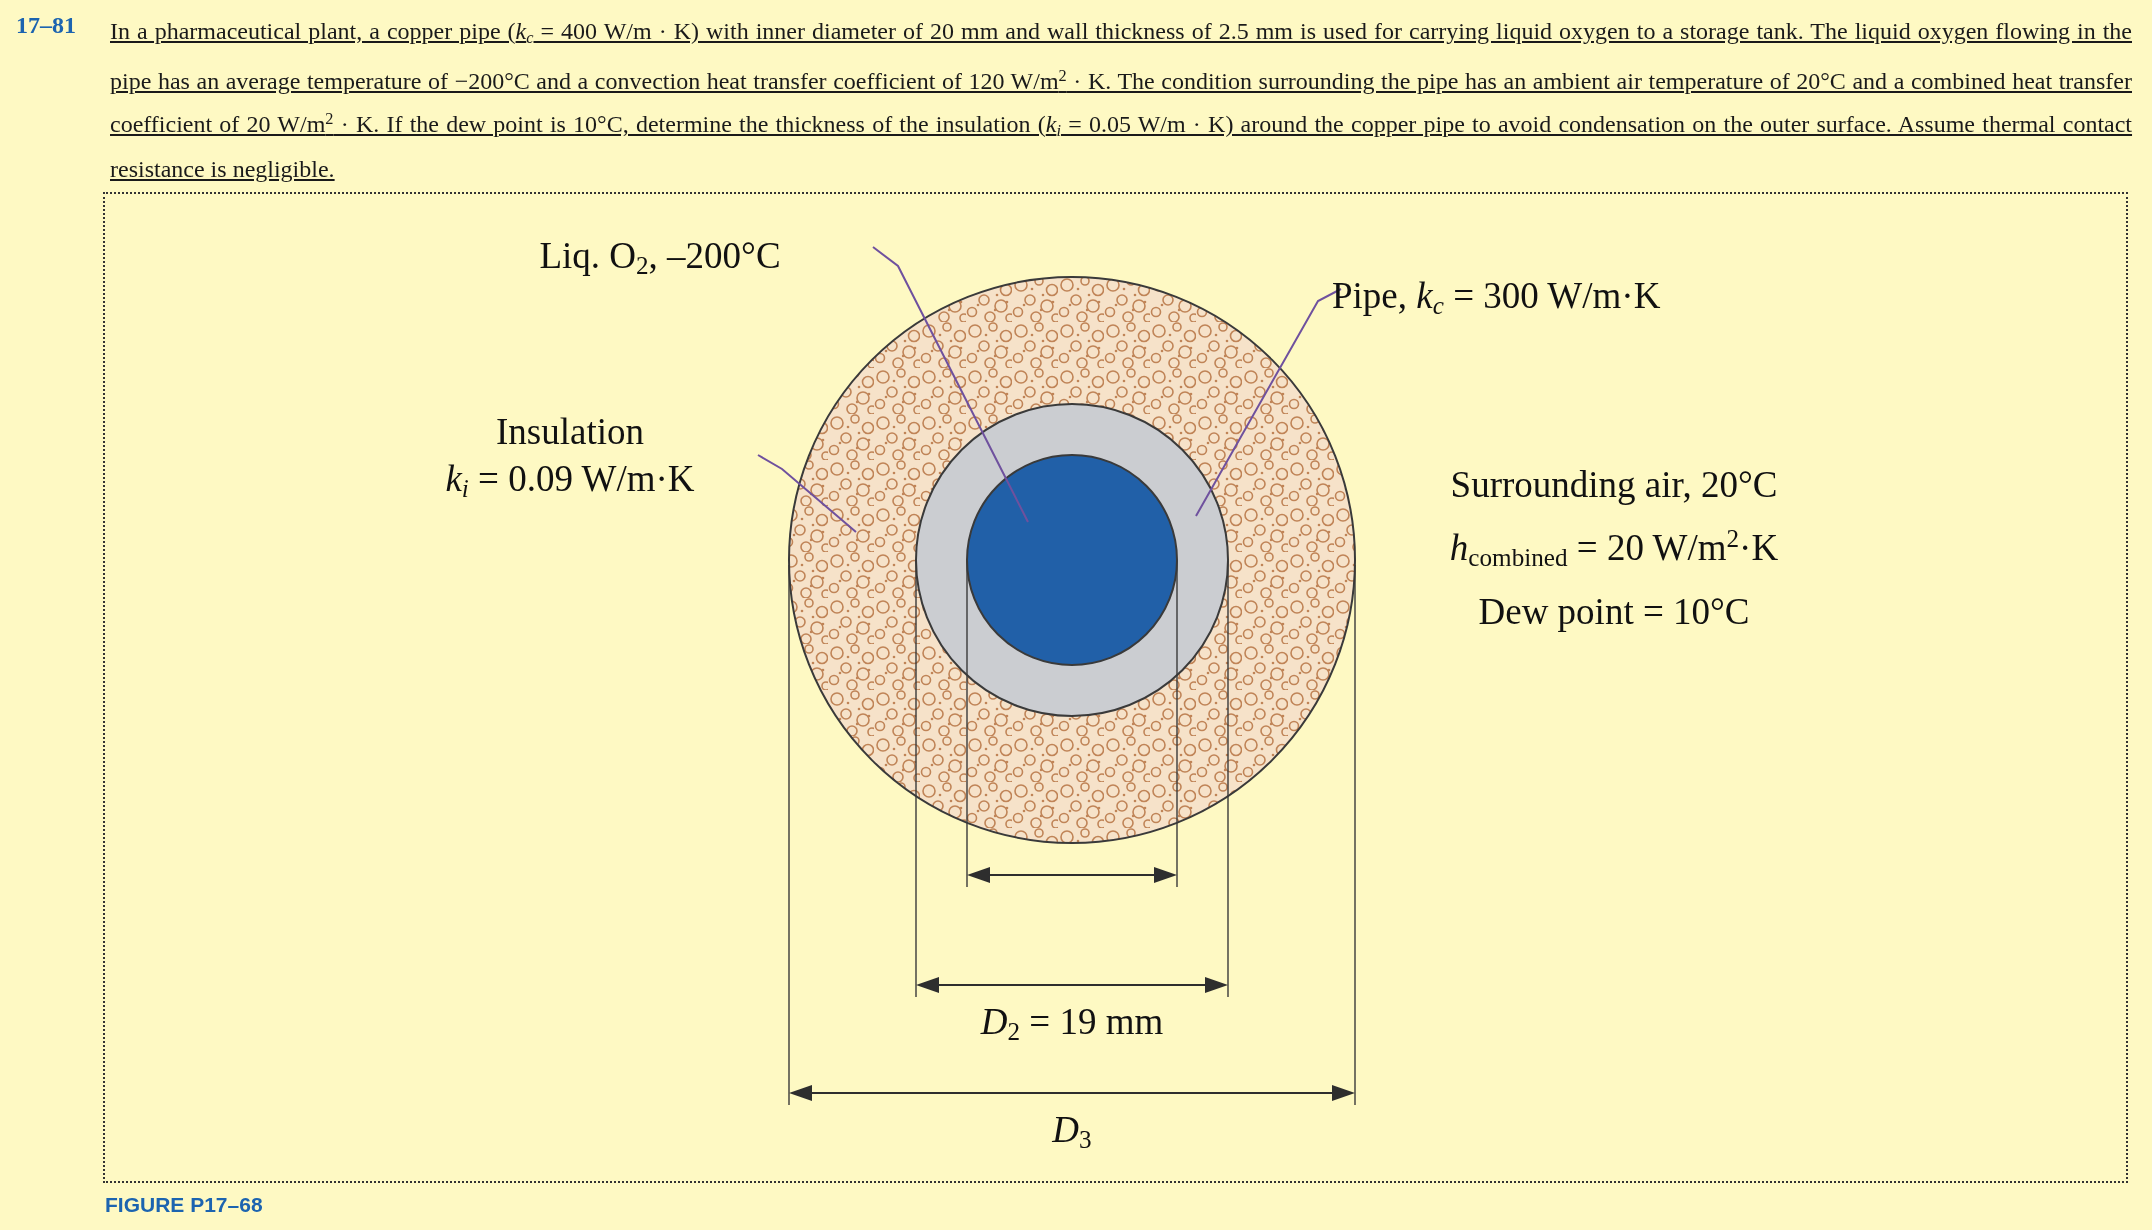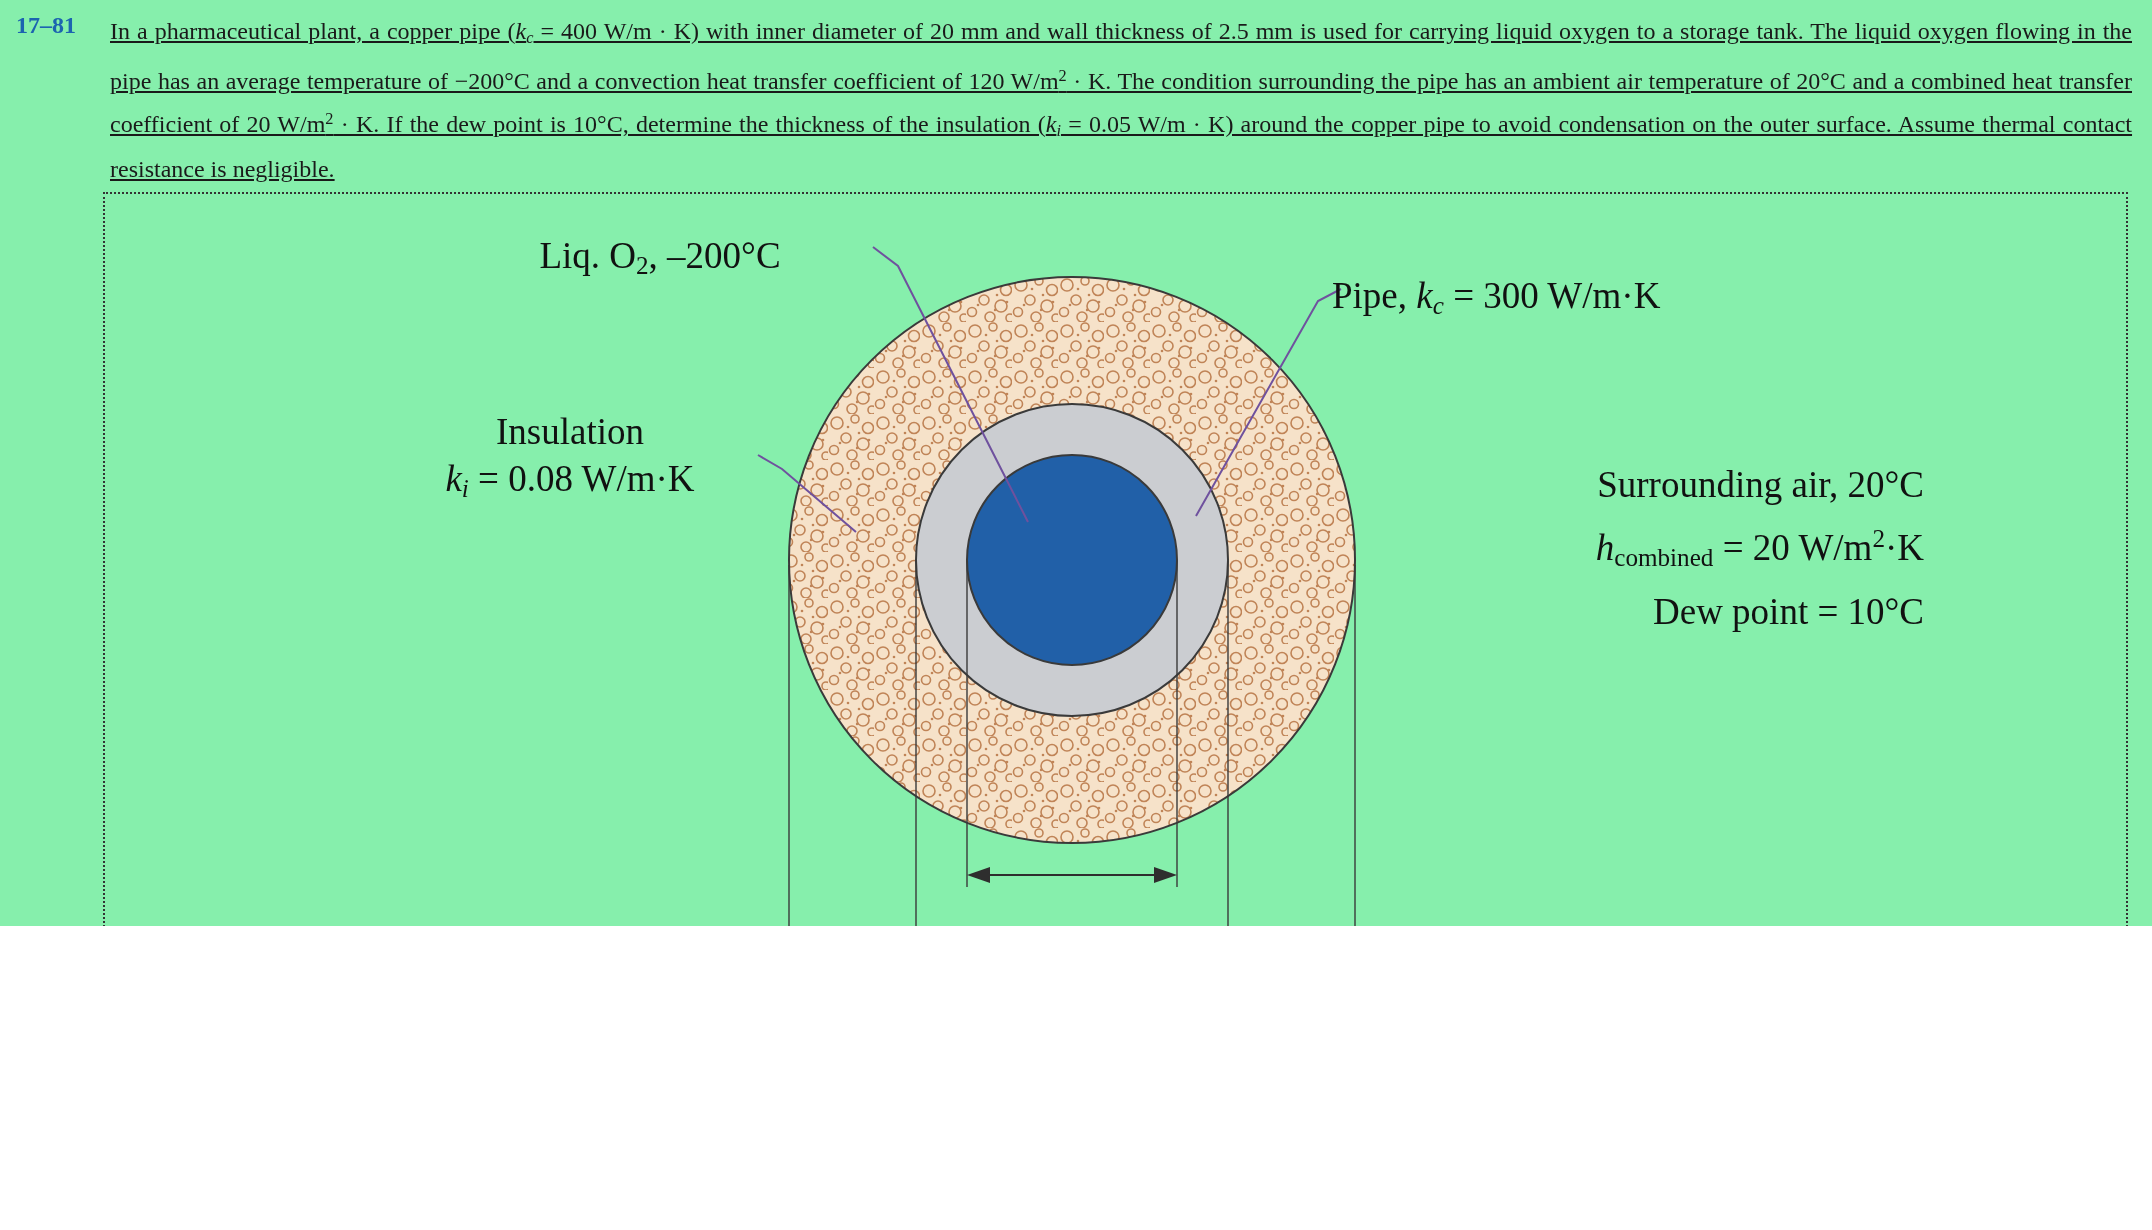--- a/index.html
+++ b/index.html
@@ -1,18 +1,18 @@
 <!DOCTYPE html>
 <html><head>
 <meta charset="utf-8">
 <style>
   html,body { margin:0; padding:0; background:#ffffff; }
   .page {
-    position:relative; width:2152px; height:926px;
-    background:#86efac; overflow:hidden;
+    position:relative; width:2152px; height:1230px;
+    background:#fef9c3; overflow:hidden;
     font-family:"Liberation Serif", serif; color:#1a1a1a;
   }
 
   
   .problem-number {
     position:absolute; left:16px; top:12px;
     font-size:24px; font-weight:bold;
   }
   .problem-text {
     position:absolute; left:110px; top:12px; width:2022px;
@@ -39,21 +39,21 @@
   .arrowhead{ fill:#2e2e2e; stroke:none; }
   .leader   { fill:none; stroke-width:2; }
 
   
   .figure-label {
     position:absolute; font-size:37px; color:#111; line-height:47px;
   }
   .lbl-liq      { left:430px;  top:196px;  width:460px; text-align:center;margin-top:36px; }
   .lbl-insul    { left:360px;  top:408px;  width:420px; text-align:center; }
   .lbl-pipe     { left:1332px; top:272px;  width:560px; text-align:left; }
-  .lbl-surround { left:1424px; top:458px;  width:500px; text-align:right; line-height:54px; }
+  .lbl-surround { left:1364px; top:458px;  width:500px; text-align:center; line-height:54px; }
   .lbl-d1       { left:892px;  top:888px;  width:360px; text-align:center; }
   .lbl-d2       { left:892px;  top:998px;  width:360px; text-align:center; }
   .lbl-d3       { left:892px;  top:1106px; width:360px; text-align:center; }
 
   
   .figure-caption {
     position:absolute; left:105px; top:1193px;
     font-family:"Liberation Sans", sans-serif;
     font-size:21px; font-weight:bold;
   }
@@ -128,21 +128,21 @@
     <polyline class="leader" points="1341,289 1318,301 1196,516" stroke="#6f519e"></polyline>
     <polyline class="leader" points="758,455 782,469 856,532" stroke="#6f519e"></polyline>
   </svg>
 
   <div class="figure-label lbl-liq">
     <div><span class="seg">Liq. O</span><span class="seg-sub">2</span><span class="seg">, –200°C</span></div>
   </div>
 
   <div class="figure-label lbl-insul">
     <div><span class="seg">Insulation</span></div>
-    <div><span class="seg-i">k</span><span class="seg-isub">i</span><span class="seg"> = 0.08 W/m·K</span></div>
+    <div><span class="seg-i">k</span><span class="seg-isub">i</span><span class="seg"> = 0.09 W/m·K</span></div>
   </div>
 
   <div class="figure-label lbl-pipe"><span class="seg">Pipe, </span><span class="seg-i">k</span><span class="seg-isub">c</span><span class="seg"> = 300 W/m·K</span></div>
 
   <div class="figure-label lbl-surround">
     <div><span class="seg">Surrounding air, 20°C</span></div>
     <div><span class="seg-i">h</span><span class="seg-sub">combined</span><span class="seg"> = 20 W/m</span><span class="seg-sup">2</span><span class="seg">·K</span></div>
     <div><span class="seg">Dew point = 10°C</span></div>
   </div>
 

